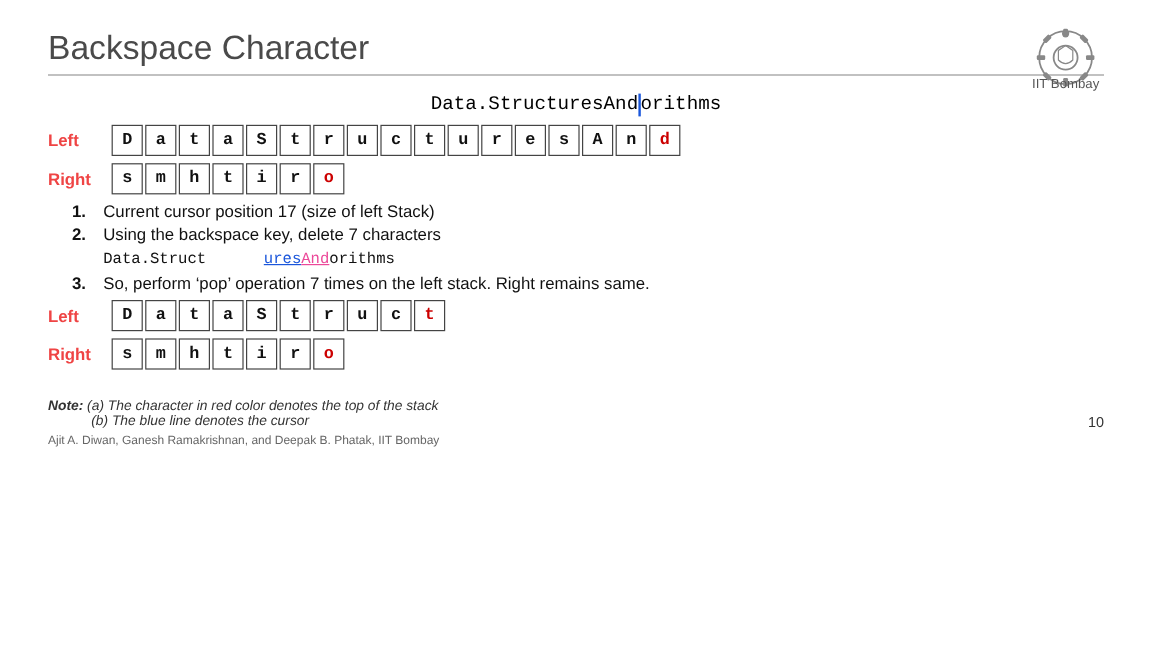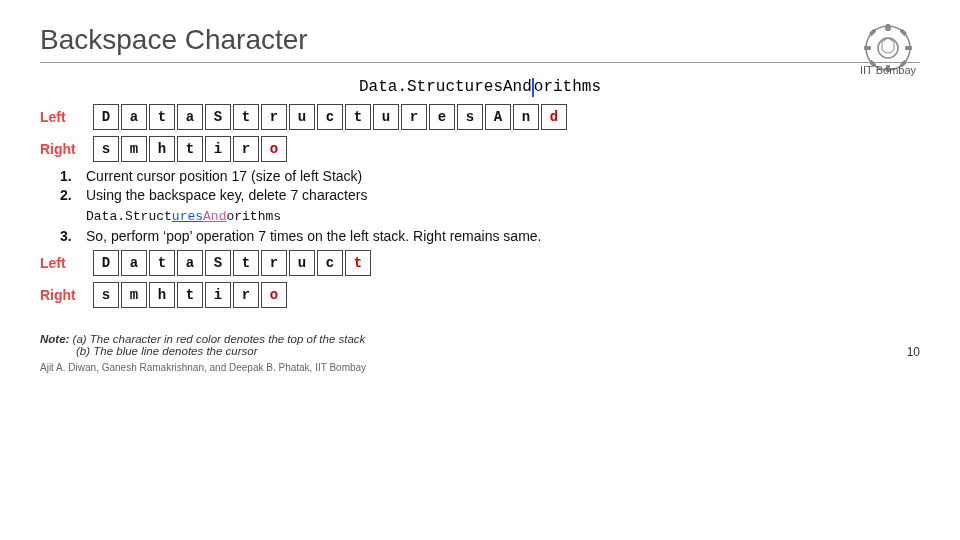--- a/index.html
+++ b/index.html
@@ -241,21 +241,21 @@
       <span class="list-num">1.</span>
       <span>Current cursor position 17 (size of left Stack)</span>
     </div>
     <div class="list-item">
       <span class="list-num">2.</span>
       <span>Using the backspace key, delete 7 characters</span>
     </div>
 
     <div style="margin-left: 26px; margin-top:2px; margin-bottom:4px;">
       <span class="mono" style="font-size:13px;">
-        <span style="color:#111;text-align:center;">Data.Struct</span><span style="color:#1a56db; text-decoration: underline;">ures</span><span style="color:#ec4899; text-decoration: underline;">And</span><span style="color:#111;">orithms</span>
+        <span style="color:#111;text-align:center;">Data.Struct</span><span style="color:#1a56db; text-decoration: underline; margin-left: 48px;">ures</span><span style="color:#ec4899; text-decoration: underline;">And</span><span style="color:#111;">orithms</span>
       </span>
     </div>
     <div class="list-item">
       <span class="list-num">3.</span>
       <span>So, perform ‘pop’ operation 7 times on the left stack. Right remains same.</span>
     </div>
   </div>
 
   <div class="char-row">
     <div class="row-label">Left</div>

